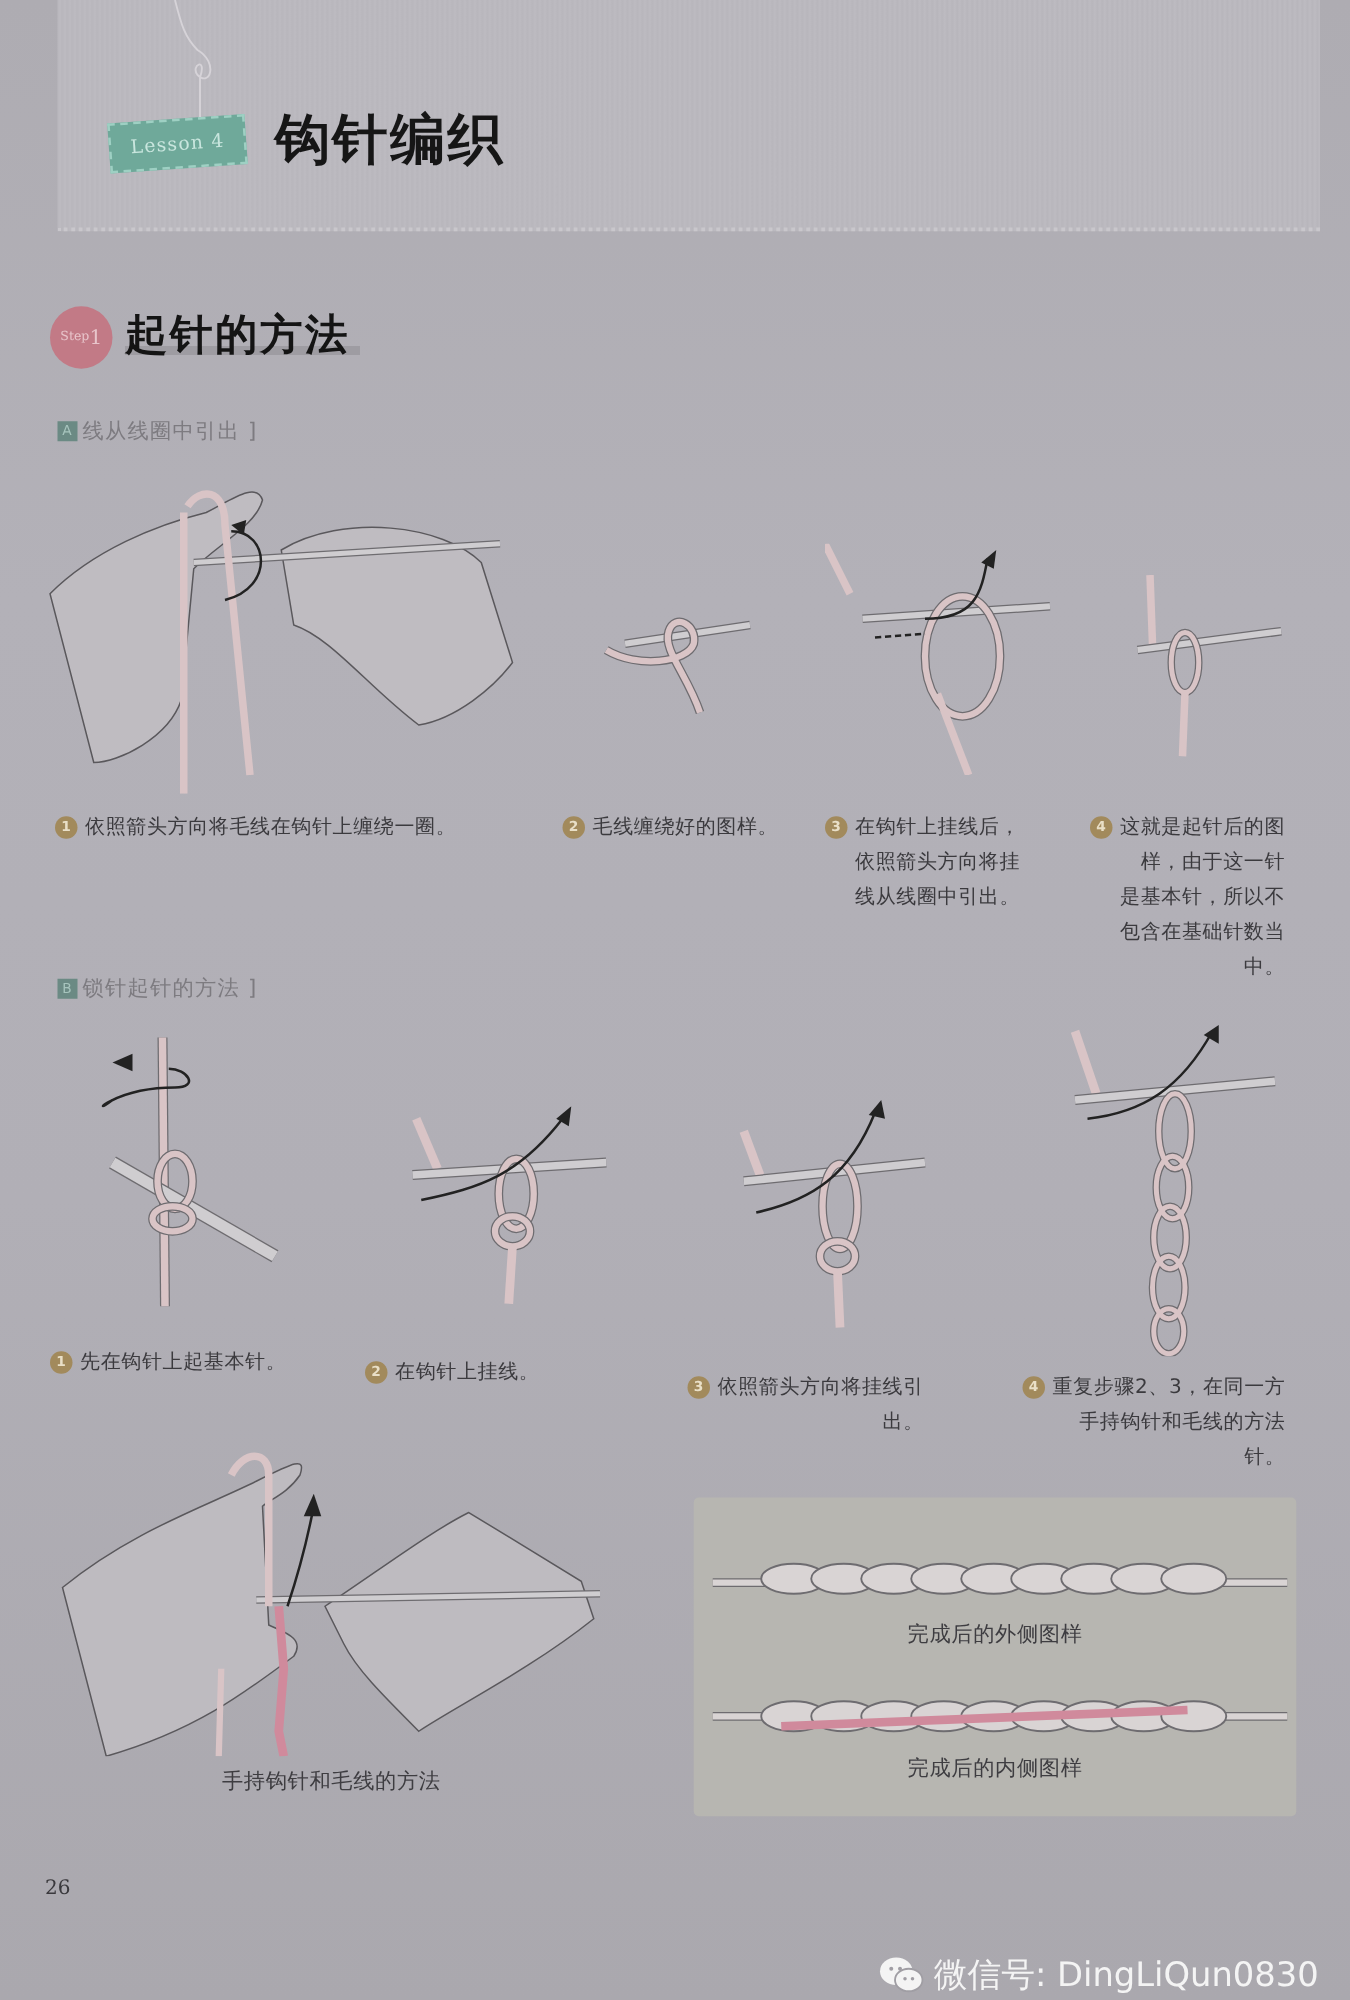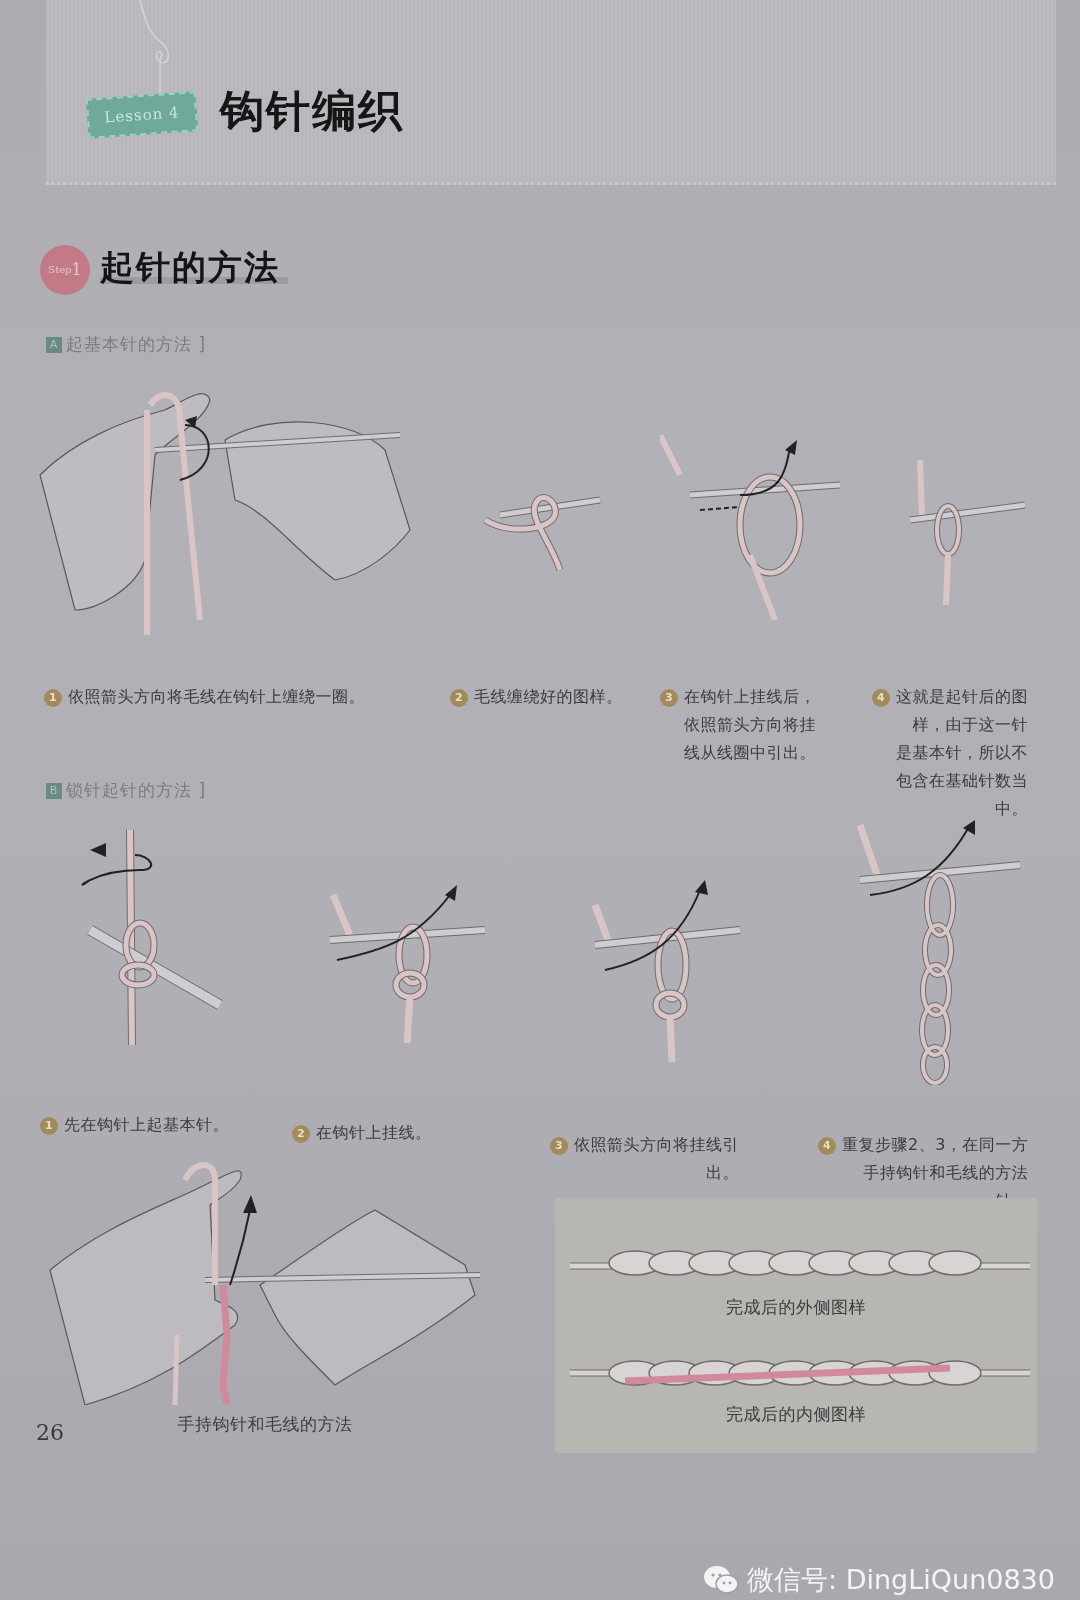--- a/index.html
+++ b/index.html
@@ -49,38 +49,38 @@
   }
   .sub-heading {
     position: absolute; font-size: 17px; color: #7d7b80; letter-spacing: 1px;
     display: flex; align-items: center; gap: 4px;
   }
   .sub-heading .marker {
     display: inline-block; width: 16px; height: 16px; background: #6b8a84;
     color: #a7c4bd; font-size: 11px; text-align: center; line-height: 16px;
   }
   .caption {
-    position: absolute; font-size: 16px; color: #3b3a3e; line-height: 28px; letter-spacing: 0.5px; margin-top: 36px;
+    position: absolute; font-size: 16px; color: #3b3a3e; line-height: 28px; letter-spacing: 0.5px;
   }
   .num {
     display: inline-block; width: 18px; height: 18px; border-radius: 50%;
     background: #a28a5c; color: #e9dfc7; font-size: 11px; text-align: center; line-height: 18px;
     margin-right: 6px; vertical-align: 1px; font-weight: bold;
   }
   .caption .indent { padding-left: 24px; display: block; text-align: right; }
   .illus { position: absolute; }
   .result-box {
     position: absolute; left: 555px; top: 1198px; width: 482px; height: 255px;
     background: #b7b6b1; border-radius: 4px;
   }
   .center-caption {
     position: absolute; font-size: 17px; color: #3e3d41; text-align: center; letter-spacing: 0.5px;
   }
   .page-number {
-    position: absolute; left: 36px; top: 1420px; font-family: "DejaVu Serif", serif; font-size: 22px; color: #3a393d;
+    position: absolute; left: 36px; top: 1500px; font-family: "DejaVu Serif", serif; font-size: 16px; color: #3a393d;
   }
   .watermark {
     position: absolute; left: 703px; top: 1526px; display: flex; align-items: center; gap: 8px;
     color: #f4f4f4; font-size: 27px; margin-top: 36px;
   }
 </style>
 </head>
 <body>
 
 <div class="page">
@@ -93,21 +93,21 @@
   <div class="lesson-title">钩针编织</div>
 
   <div class="step-badge">
     <span class="s1">Step</span>
     <span class="s2">1</span>
   </div>
   <div class="step-title">起针的方法</div>
 
   <div class="sub-heading" style="left:46px; top:333px;">
     <span class="marker">A</span>
-    <span>起基本针的方法 ]</span>
+    <span>线从线圈中引出 ]</span>
   </div>
 
   <svg class="illus" style="left:35px; top:380px;" width="390" height="255" viewBox="0 0 390 255">
     <path d="M5 95 C 40 60, 90 40, 130 30 C 150 20, 170 5, 175 20 C 170 40, 140 55, 120 75 L 110 180 C 100 210, 60 230, 40 230 Z" fill="#bfbcc1" stroke="#5a585c" stroke-width="1.2"></path>
     <path d="M190 60 C 240 30, 320 40, 350 70 L 375 150 C 360 170, 330 195, 300 200 C 260 170, 230 130, 200 120 Z" fill="#bfbcc1" stroke="#5a585c" stroke-width="1.2"></path>
     <line x1="120" y1="70" x2="365" y2="55" stroke="#6e6c70" stroke-width="6"></line>
     <line x1="120" y1="70" x2="365" y2="55" stroke="#cfcdd0" stroke-width="4"></line>
     <path d="M115 25 C 125 10, 145 10, 145 40 L 165 240" fill="none" stroke="#d9c4c6" stroke-width="6"></path>
     <path d="M112 30 L 112 255" fill="none" stroke="#d9c4c6" stroke-width="6"></path>
     <path d="M150 45 C 180 45, 185 90, 145 100" fill="none" stroke="#222" stroke-width="2"></path>

